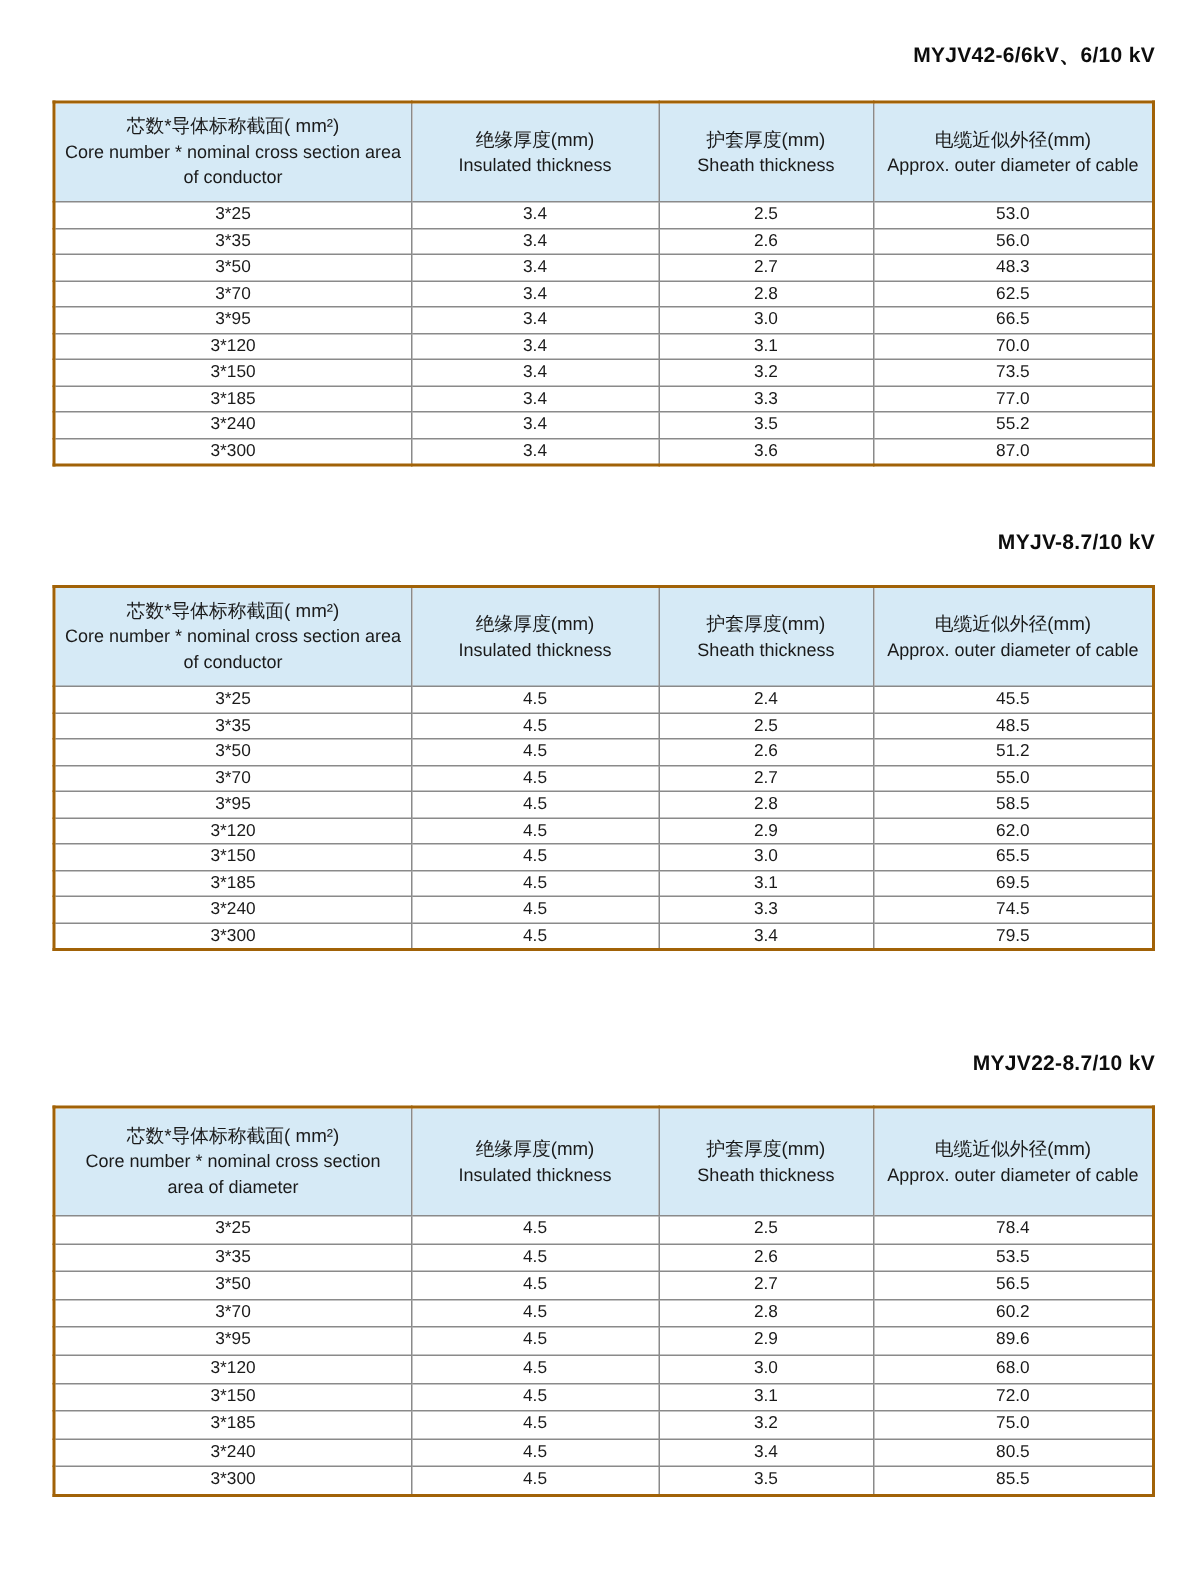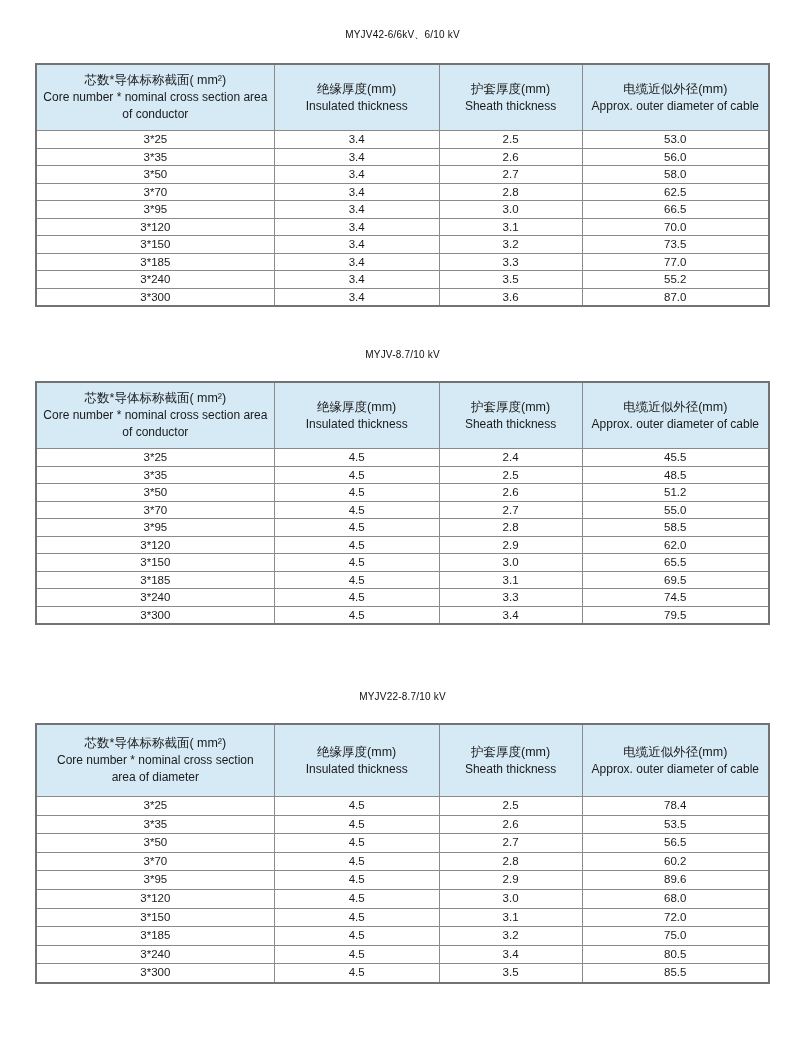--- a/index.html
+++ b/index.html
@@ -22,31 +22,31 @@
   }
   .table-section {
     width: 735px;
     margin-left: 35px;
   }
   .table-section.s1 { padding-top: 28px; }
   .table-section.s2 { padding-top: 42px; }
   .table-section.s3 { padding-top: 66px; }
   .tbl-title {
     margin: 0 0 21px 0;
-    text-align: center;
-    font-size: 10px;
-    font-weight: 400;
+    text-align: right;
+    font-size: 14px;
+    font-weight: 700;
     letter-spacing: 0.2px;
     color: #0d0d0d;
   }
   table {
     width: 100%;
     border-collapse: collapse;
     table-layout: fixed;
-    border: 2px solid #737373;
+    border: 2px solid #a16207;
   }
   th, td {
     border: 1px solid #8a8a8a;
     text-align: center;
     vertical-align: middle;
     overflow: hidden;
     white-space: nowrap;
   }
   thead th {
     background: #d6eaf6;
@@ -115,21 +115,21 @@
             <tr>
               <td>3*35</td>
               <td>3.4</td>
               <td>2.6</td>
               <td>56.0</td>
             </tr>
             <tr>
               <td>3*50</td>
               <td>3.4</td>
               <td>2.7</td>
-              <td>58.0</td>
+              <td>48.3</td>
             </tr>
             <tr>
               <td>3*70</td>
               <td>3.4</td>
               <td>2.8</td>
               <td>62.5</td>
             </tr>
             <tr>
               <td>3*95</td>
               <td>3.4</td>

